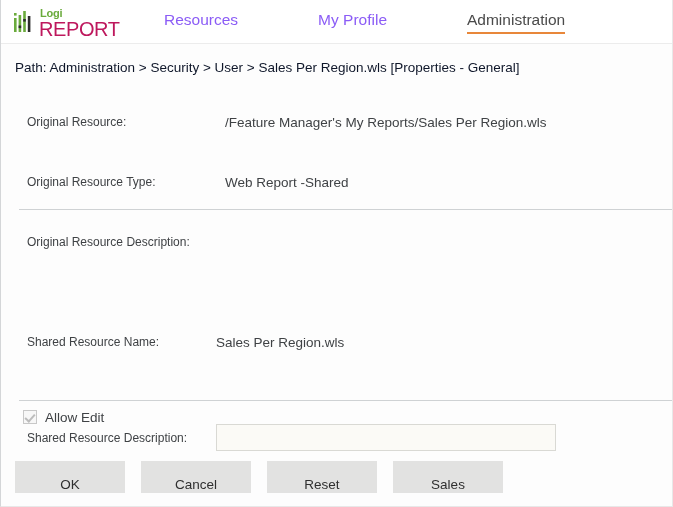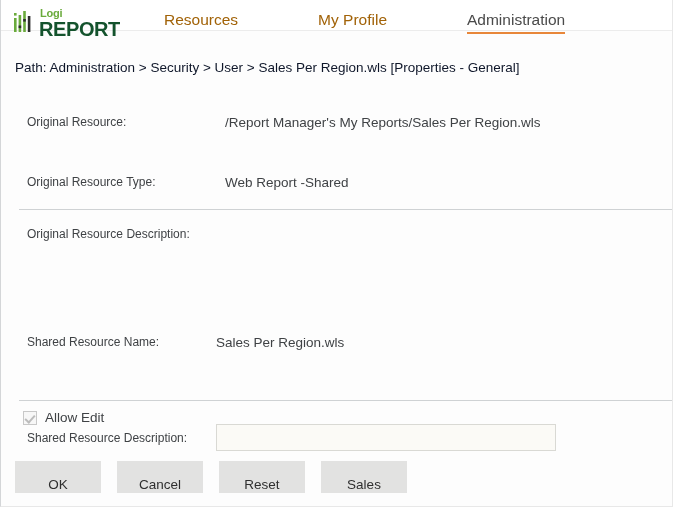--- a/index.html
+++ b/index.html
@@ -24,21 +24,21 @@
     border-left: 1px solid #d4d6d8;
     border-right: 1px solid #e8e8e8;
     border-bottom: 1px solid #e8e8e8;
     box-sizing: border-box;
   }
 
   
   .header {
     position: absolute;
     left: 0; right: 0; top: 0;
-    height: 31px;
+    height: 44px;
     background: #ffffff;
     border-bottom: 1px solid #ececec;
     box-sizing: border-box;
   }
   .logo {
     position: absolute;
     left: 12px;
     top: 6px;
     width: 120px;
     height: 34px;
@@ -61,39 +61,39 @@
     font-size: 11px;
     font-weight: bold;
     color: #6aab3c;
     letter-spacing: -0.2px;
     display: block;
     margin-bottom: 0px;
     margin-left: 1px;
   }
   .logo-word-bottom {
     font-size: 20px;
-    font-weight: bold;
-    color: #14532d;
+    font-weight: normal;
+    color: #be185d;
     letter-spacing: -0.4px;
     display: block;
     line-height: 20px;
   }
 
   .nav {
     position: absolute;
     left: 155px;
     top: 0;
     right: 0;
     height: 44px;
     display: flex;
     align-items: center;
   }
   .nav-item {
     font-size: 15.5px;
-    color: #a16207;
+    color: #8b5cf6;
     padding: 0 0 5px 0;
     cursor: pointer;
     white-space: nowrap;
     position: relative;
   }
   .nav-item.active {
     color: #4a4a4a;
   }
   .nav-item.active::after {
     content: "";
@@ -187,21 +187,20 @@
     justify-content: center;
     padding-bottom: 4px;
   }
 
   
   .checkbox-row {
     position: absolute;
     left: 22px;
     top: 410px;
     display: flex;
-    align-items: center;
     gap: 8px;
   }
   .checkbox {
     width: 14px;
     height: 14px;
     border: 1px solid #c8c8c8;
     background: #f7f7f7;
     box-sizing: border-box;
     position: relative;
     flex: none;
@@ -224,21 +223,21 @@
 
   
   .footer {
     position: absolute;
     left: 14px;
     top: 461px;
     display: flex;
     gap: 16px;
   }
   .btn {
-    width: 86px;
+    width: 110px;
     height: 30px;
     background: #e2e2e1;
     border: none;
     font-family: "Liberation Sans", sans-serif;
     font-size: 13.5px;
     color: #2f2f2f;
     cursor: pointer;
     padding: 16px;
   }
 </style>
@@ -273,29 +272,29 @@
       <div class="nav-item active" id="nav-admin">Administration</div>
     </div>
   </div>
 
   <div class="breadcrumb">Path: Administration &gt; Security &gt; User &gt; Sales Per Region.wls [Properties - General]</div>
 
   <div class="form-area">
 
     <div class="row" style="top:17px;">
       <span class="label">Original Resource:</span>
-      <span class="value" style="left:224px;">/Report Manager's My Reports/Sales Per Region.wls</span>
+      <span class="value" style="left:224px;">/Feature Manager's My Reports/Sales Per Region.wls</span>
     </div>
 
     <div class="row" style="top:47px;">
       <span class="label">Original Resource Type:</span>
       <span class="value" style="left:224px;">Web Report -Shared</span>
     </div>
 
-    <div class="row" style="top:69px;">
+    <div class="row" style="top:77px;">
       <span class="label">Original Resource Description:</span>
       <span class="value" style="left:224px;"></span>
     </div>
 
     <div class="divider" style="top:119px;"></div>
 
     <div class="row" style="top:147px;">
       <span class="label">Shared Resource Name:</span>
       <span class="value" style="left:215px;">Sales Per Region.wls</span>
     </div>

